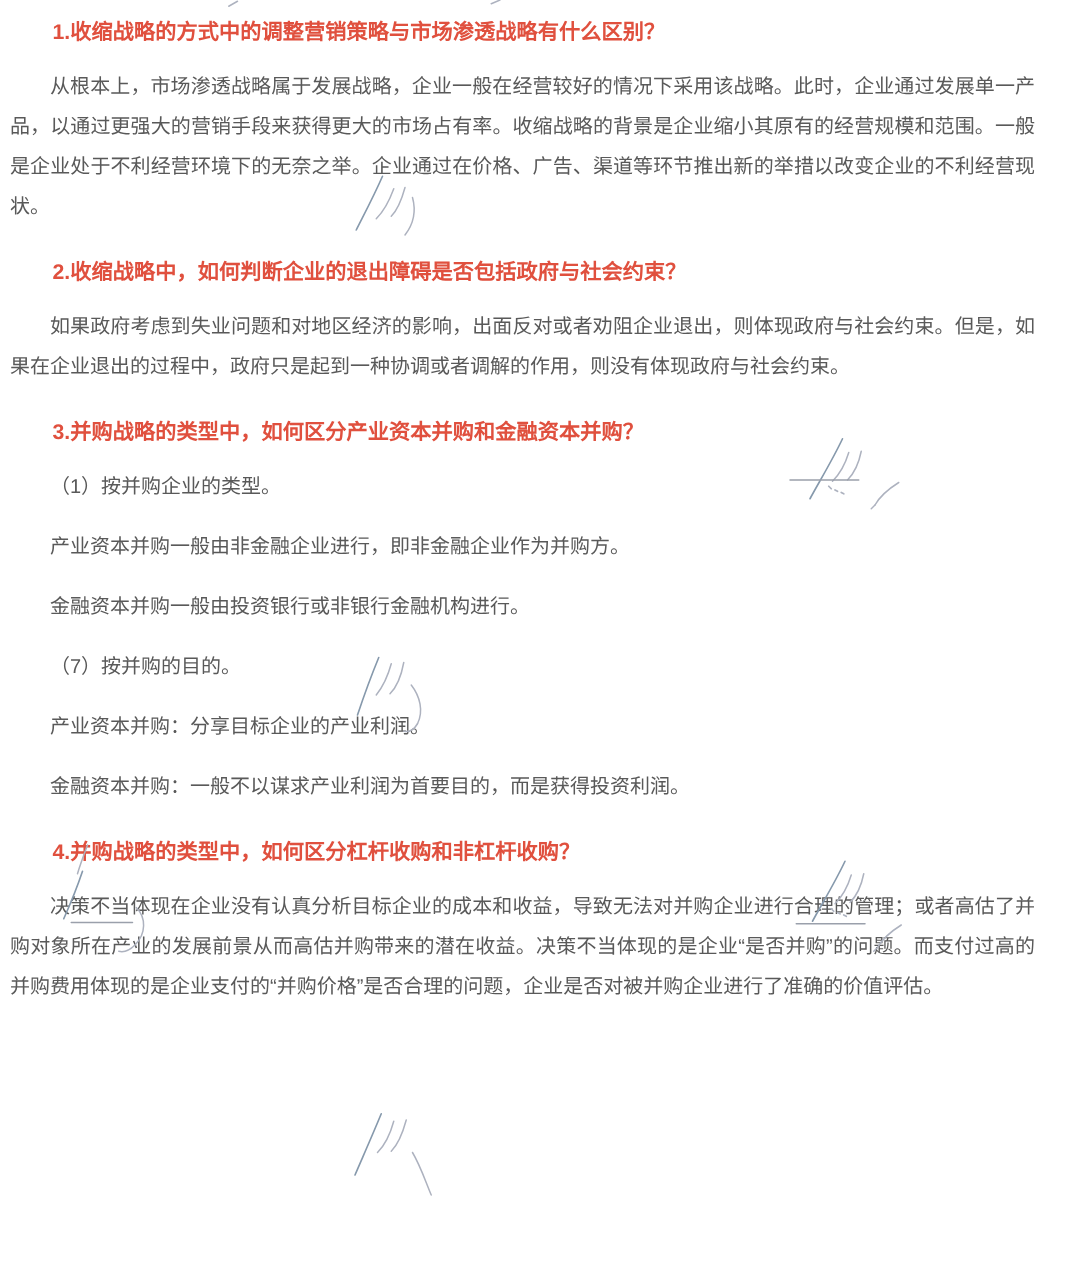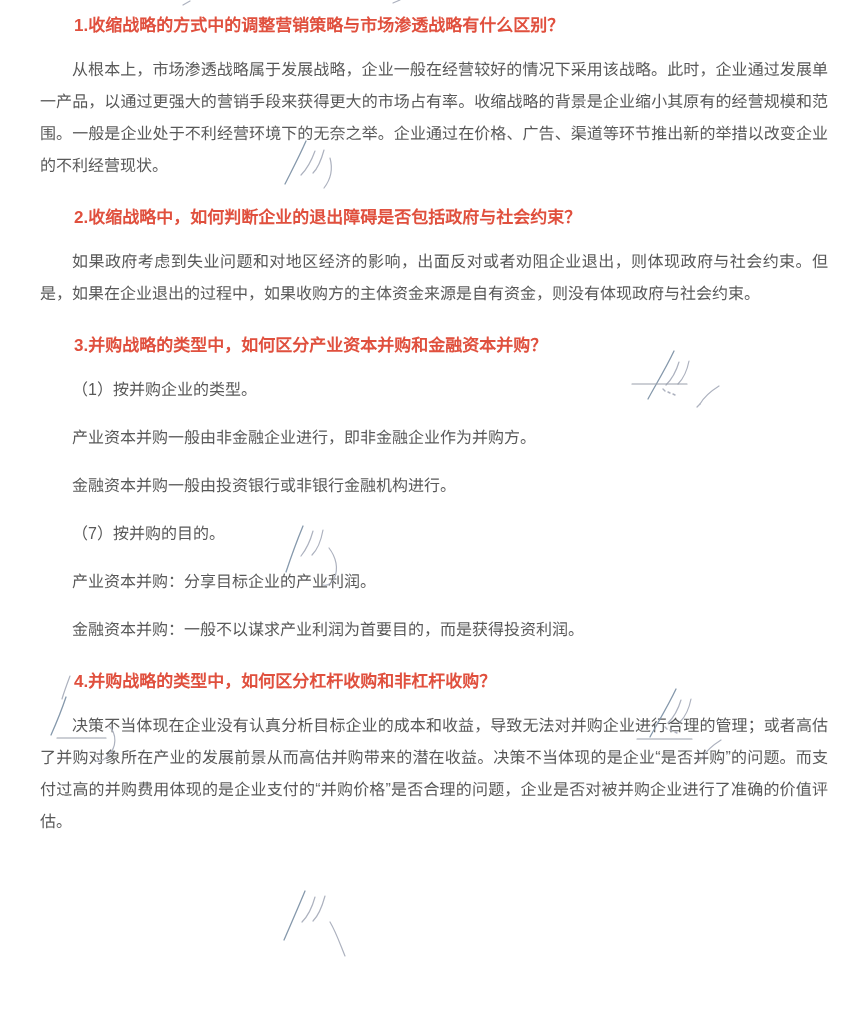--- a/index.html
+++ b/index.html
@@ -12,21 +12,20 @@
   }
   *{margin:0;padding:0;box-sizing:border-box;}
   html,body{background:var(--page-bg);}
   body{
     width:853px;height:1028px;position:relative;overflow:hidden;
     font-family:"Liberation Sans","DejaVu Sans",sans-serif;
   }
   main.doc{
     position:relative;z-index:1;
     padding:12px 25px 14px 8px;
-    margin-left:32px;
   }
   .q{
     font-size:17px;line-height:24px;font-weight:bold;
     color:var(--question-red);
     text-indent:2em;
     margin-top:24px;margin-bottom:0;
   }
   .q:first-child{margin-top:2px;}
   .p{
     font-size:16px;line-height:32px;
@@ -47,21 +46,21 @@
   .s-dot{stroke:var(--scribble-gray);stroke-width:1.4;}
 </style>
 </head>
 <body>
 
 <main class="doc">
   <h3 class="q">1.收缩战略的方式中的调整营销策略与市场渗透战略有什么区别？</h3>
   <p class="p">从根本上，市场渗透战略属于发展战略，企业一般在经营较好的情况下采用该战略。此时，企业通过发展单一产品，以通过更强大的营销手段来获得更大的市场占有率。收缩战略的背景是企业缩小其原有的经营规模和范围。一般是企业处于不利经营环境下的无奈之举。企业通过在价格、广告、渠道等环节推出新的举措以改变企业的不利经营现状。</p>
 
   <h3 class="q">2.收缩战略中，如何判断企业的退出障碍是否包括政府与社会约束？</h3>
-  <p class="p">如果政府考虑到失业问题和对地区经济的影响，出面反对或者劝阻企业退出，则体现政府与社会约束。但是，如果在企业退出的过程中，如果收购方的主体资金来源是自有资金，则没有体现政府与社会约束。</p>
+  <p class="p">如果政府考虑到失业问题和对地区经济的影响，出面反对或者劝阻企业退出，则体现政府与社会约束。但是，如果在企业退出的过程中，政府只是起到一种协调或者调解的作用，则没有体现政府与社会约束。</p>
 
   <h3 class="q">3.并购战略的类型中，如何区分产业资本并购和金融资本并购？</h3>
   <p class="p">（1）按并购企业的类型。</p>
   <p class="p">产业资本并购一般由非金融企业进行，即非金融企业作为并购方。</p>
   <p class="p">金融资本并购一般由投资银行或非银行金融机构进行。</p>
   <p class="p">（7）按并购的目的。</p>
   <p class="p">产业资本并购：分享目标企业的产业利润。</p>
   <p class="p">金融资本并购：一般不以谋求产业利润为首要目的，而是获得投资利润。</p>
 
   <h3 class="q">4.并购战略的类型中，如何区分杠杆收购和非杠杆收购？</h3>

